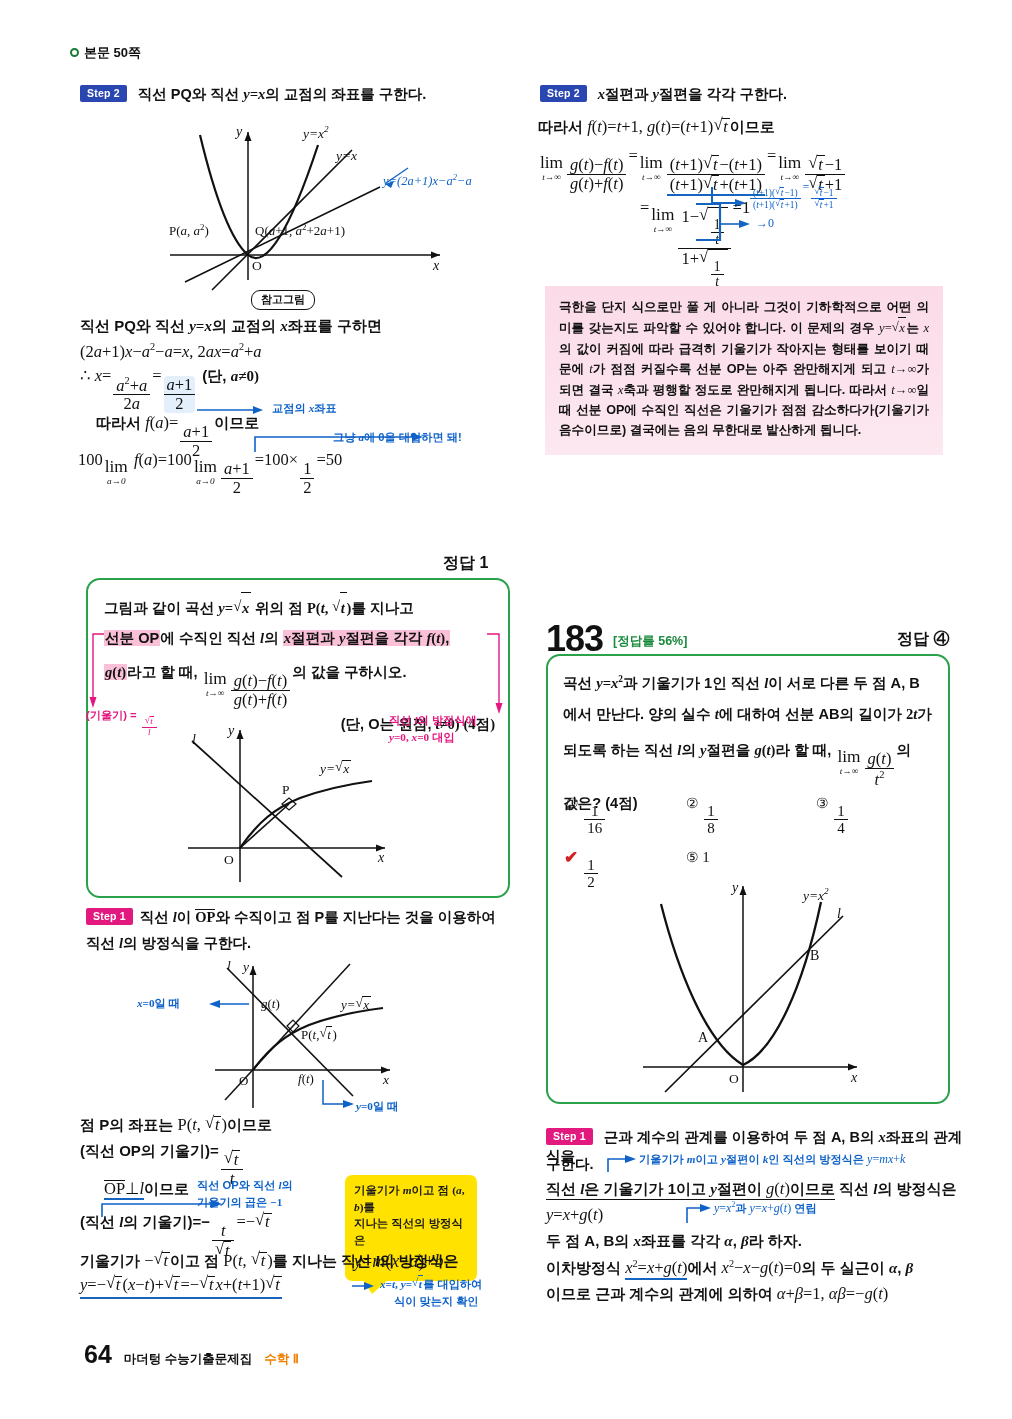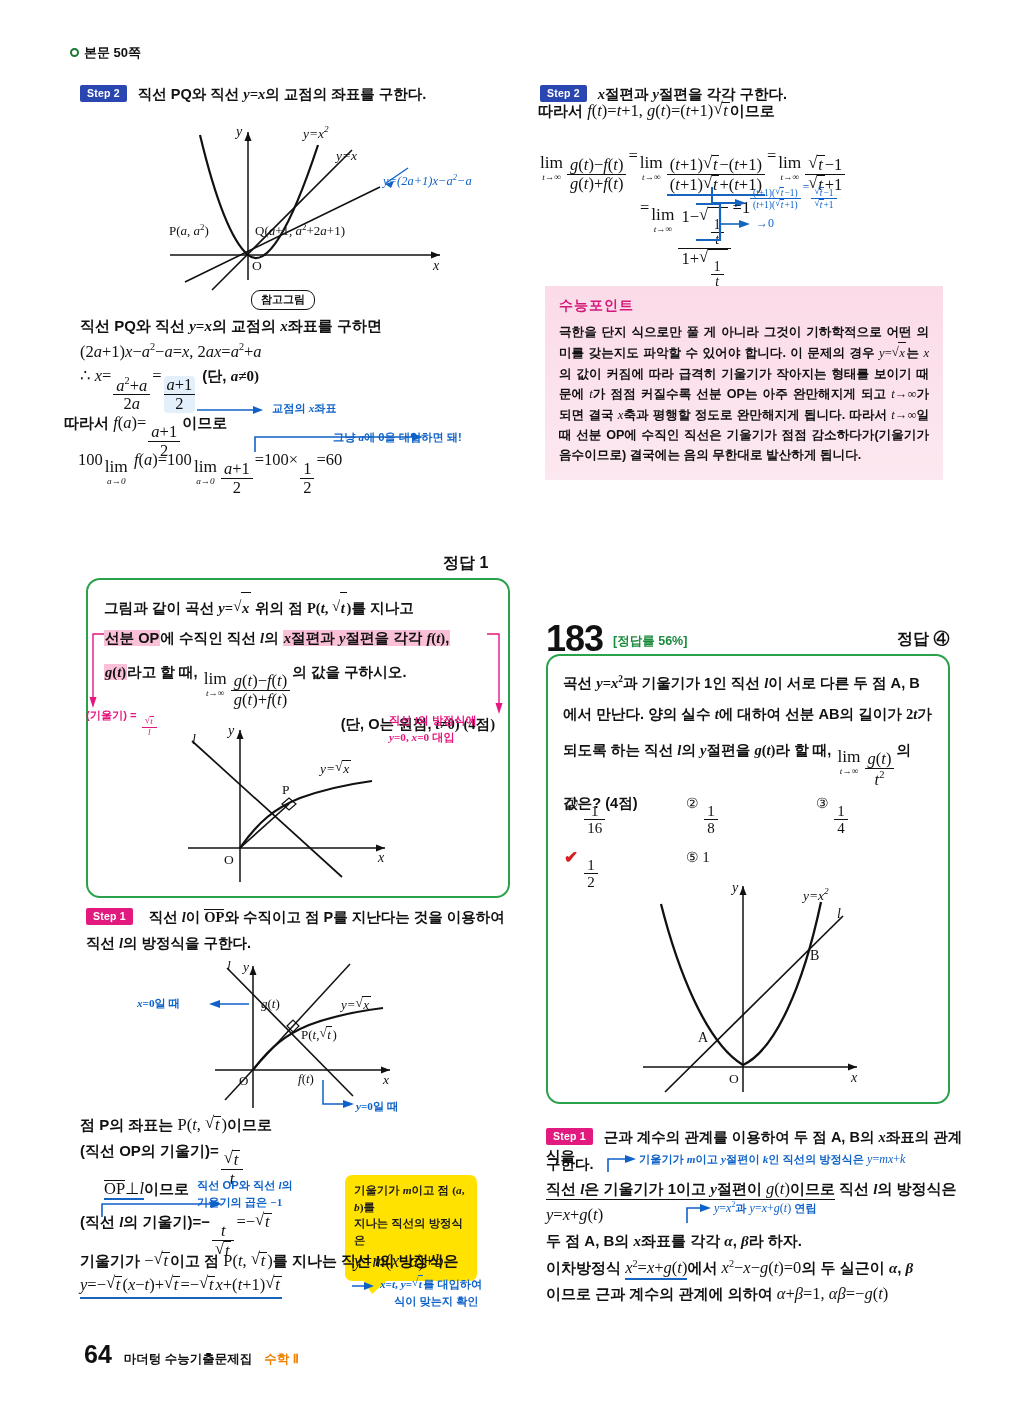--- a/index.html
+++ b/index.html
@@ -174,21 +174,21 @@
   </div>
 
   <div class="abs" style="left:197px; top:404px;">
     <svg width="70" height="12">
         <line x1="0" y1="6" x2="58" y2="6" stroke="#0f62c8" stroke-width="1.6"></line>
         <polygon points="66,6 56,2 56,10" fill="#0f62c8"></polygon>
       </svg>
   </div>
   <div class="abs anno blu" style="left:272px; top:401px;"><span>교점의 </span><span class="mi anno-sr">x</span><span>좌표</span></div>
 
-  <div class="abs mbody" style="left:64px; top:415px;">
+  <div class="abs mbody" style="left:96px; top:415px;">
     <span class="kbody">따라서 </span><span class="mi">f</span><span class="sr">(</span><span class="mi">a</span><span class="sr">)=</span><span class="frac">
         <span class="n"><span class="mi">a</span><span class="sr">+1</span></span>
         <span class="d"><span class="sr">2</span></span>
       </span><span class="kbody">이므로</span>
   </div>
 
   <div class="abs" style="left:253px; top:432px;">
     <svg width="175" height="22">
       <path d="M2,20 L2,5 L160,5" fill="none" stroke="#0f62c8" stroke-width="1.6"></path>
       <polygon points="170,5 159,1 159,9" fill="#0f62c8"></polygon>
@@ -202,29 +202,29 @@
         <span class="lb mi">a→0</span>
       </span><span class="sr">&nbsp;</span><span class="mi">f</span><span class="sr">(</span><span class="mi">a</span><span class="sr">)=100</span><span class="lim">
         <span class="lt sr">lim</span>
         <span class="lb mi">a→0</span>
       </span><span class="frac">
         <span class="n"><span class="mi">a</span><span class="sr">+1</span></span>
         <span class="d"><span class="sr">2</span></span>
       </span><span class="sr">=100×</span><span class="frac">
         <span class="n sr">1</span>
         <span class="d sr">2</span>
-      </span><span class="sr">=60</span>
+      </span><span class="sr">=50</span>
   </div>
 
   <div class="abs" style="left:540px; top:85px; width:440px;">
     <span class="chip blue">Step 2</span>
     <span class="steptext" style="margin-left:7px;"><span class="mi sr">x</span>절편과 <span class="mi sr">y</span>절편을 각각 구한다.</span>
   </div>
 
-  <div class="abs mbody" style="left:538px; top:102px;">
+  <div class="abs mbody" style="left:538px; top:118px;">
     <span class="kbody">따라서 </span><span class="mi">f</span><span class="sr">(</span><span class="mi">t</span><span class="sr">)=</span><span class="mi">t</span><span class="sr">+1, </span><span class="mi">g</span><span class="sr">(</span><span class="mi">t</span><span class="sr">)=(</span><span class="mi">t</span><span class="sr">+1)</span><span class="sqrt"><span class="rad mi">t</span></span><span class="kbody">이므로</span>
   </div>
 
   <div class="abs mbody" style="left:538px; top:148px;">
     <span class="lim">
         <span class="lt sr">lim</span>
         <span class="lb mi">t→∞</span>
       </span><span class="frac">
         <span class="n"><span class="mi">g</span><span class="sr">(</span><span class="mi">t</span><span class="sr">)−</span><span class="mi">f</span><span class="sr">(</span><span class="mi">t</span><span class="sr">)</span></span>
         <span class="d"><span class="mi">g</span><span class="sr">(</span><span class="mi">t</span><span class="sr">)+</span><span class="mi">f</span><span class="sr">(</span><span class="mi">t</span><span class="sr">)</span></span>
@@ -278,21 +278,20 @@
   <div class="abs" style="left:694px; top:198px;">
     <svg width="96" height="50">
       <path d="M2,6 L26,6 L26,42 L2,42" fill="none" stroke="#1565c0" stroke-width="2.2"></path>
       <line x1="26" y1="26" x2="48" y2="26" stroke="#1565c0" stroke-width="1.6"></line>
       <polygon points="56,26 45,22 45,30" fill="#1565c0"></polygon>
     </svg>
   </div>
   <div class="abs blu sr" style="left:756px; top:216px; font-size:12px;">→0</div>
 
   <div class="abs pinkbox" style="left:545px; top:286px; width:398px; padding:11px 14px 14px;">
-    <div class="ttl" style="margin-bottom:7px;">수능포인트</div>
     <div class="bd">극한을 단지 식으로만 풀 게 아니라 그것이 기하학적으로 어떤 의미를 갖는지도 파악할 수 있어야 합니다. 이 문제의 경우 <span class="mi sr" style="font-weight:normal">y</span><span class="sr" style="font-weight:normal">=</span><span class="sqrt sr" style="font-weight:normal"><span class="rad mi">x</span></span>는 <span class="mi sr" style="font-weight:normal">x</span>의 값이 커짐에 따라 급격히 기울기가 작아지는 형태를 보이기 때문에 <span class="mi sr" style="font-weight:normal">t</span>가 점점 커질수록 선분 OP는 아주 완만해지게 되고 <span class="mi sr" style="font-weight:normal">t</span><span class="sr" style="font-weight:normal">→∞</span>가 되면 결국 <span class="mi sr" style="font-weight:normal">x</span>축과 평행할 정도로 완만해지게 됩니다. 따라서 <span class="mi sr" style="font-weight:normal">t</span><span class="sr" style="font-weight:normal">→∞</span>일 때 선분 OP에 수직인 직선은 기울기가 점점 감소하다가(기울기가 음수이므로) 결국에는 음의 무한대로 발산하게 됩니다.</div>
   </div>
 
   <div class="abs pans" style="left:443px; top:553px;">정답 1</div>
 
   <div class="abs greenbox" style="left:86px; top:578px; width:424px; height:320px;"></div>
 
   <div class="abs qtext" style="left:104px; top:592px; width:395px; line-height:30px;">
     <div>그림과 같이 곡선 <span class="mi sr">y</span><span class="sr">=</span><span class="sqrt sr"><span class="rad mi">x</span></span> 위의 점 <span class="sr">P(</span><span class="mi sr">t</span><span class="sr">, </span><span class="sqrt sr"><span class="rad mi">t</span></span><span class="sr">)</span>를 지나고</div>
     <div><span class="hl">선분 OP</span>에 수직인 직선 <span class="mi sr">l</span>의 <span class="hl"><span class="mi sr">x</span>절편과 <span class="mi sr">y</span>절편을 각각 <span class="mi sr">f</span><span class="sr">(</span><span class="mi sr">t</span><span class="sr">)</span>,</span></div>
@@ -348,21 +347,21 @@
       <text x="58" y="23" class="mi" font-size="14" fill="#111">y</text>
       <text x="54" y="152" font-size="13.5" fill="#111" font-family="Liberation Serif, serif">O</text>
       <text x="22" y="32" class="mi" font-size="14" fill="#111">l</text>
       <text x="112" y="82" font-size="13.5" fill="#111" font-family="Liberation Serif, serif">P</text>
     </svg>
     <div class="abs mi" style="left:150px; top:48px; font-size:13.5px;">y=<span class="sqrt sr"><span class="rad mi">x</span></span></div>
   </div>
 
   <div class="abs" style="left:86px; top:908px; width:430px;">
     <span class="chip pink">Step 1</span>
-    <span class="steptext" style="margin-left:12px;">직선 <span class="mi sr">l</span>이 <span class="ovl sr">OP</span>와 수직이고 점 P를 지난다는 것을 이용하여</span>
+    <span class="steptext" style="margin-left:3px;">직선 <span class="mi sr">l</span>이 <span class="ovl sr">OP</span>와 수직이고 점 P를 지난다는 것을 이용하여</span>
   </div>
   <div class="abs steptext" style="left:86px; top:934px;">직선 <span class="mi sr">l</span>의 방정식을 구한다.</div>
 
   <div class="abs" style="left:205px; top:958px;">
     <svg width="245" height="155" viewBox="0 0 245 155">
       <line x1="10" y1="112" x2="185" y2="112" stroke="#111" stroke-width="1.5"></line>
       <polygon points="185,112 176,108.5 176,115.5" fill="#111"></polygon>
       <line x1="48" y1="150" x2="48" y2="8" stroke="#111" stroke-width="1.5"></line>
       <polygon points="48,8 44.5,17 51.5,17" fill="#111"></polygon>
 

